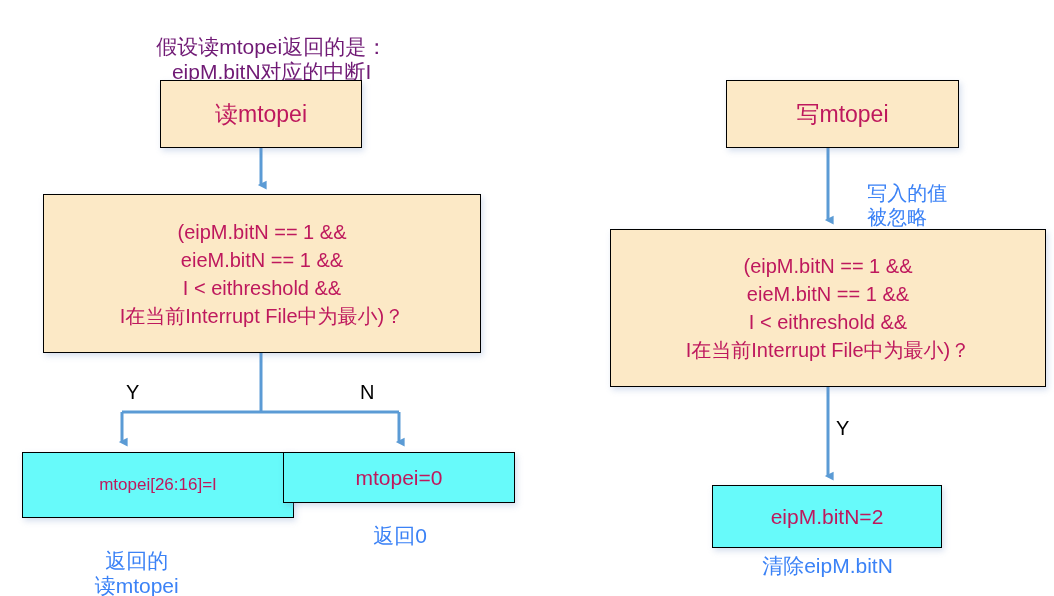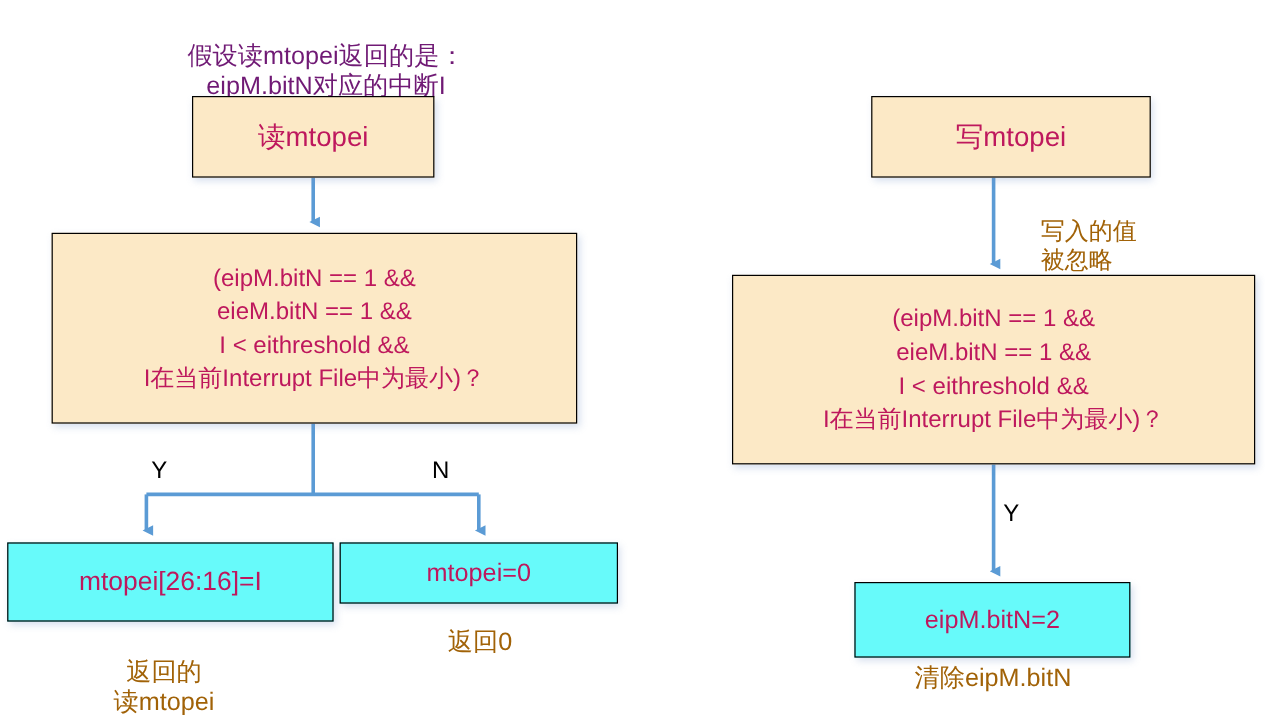--- a/index.html
+++ b/index.html
@@ -44,21 +44,21 @@
     position: absolute;
     color: #701a75;
     text-align: center;
     line-height: 1.22;
     font-size: 21px;
     white-space: pre;
   }
 
   .caption {
     position: absolute;
-    color: #a16207;
+    color: #3b82f6;
     font-size: 21px;
     line-height: 1.20;
     white-space: pre;
     text-align: center;
   }
 
   .edge-label {
     position: absolute;
     color: #000000;
     font-size: 20px;
@@ -118,21 +118,21 @@
   <div class="node tan" style="left:43px; top:194px; width:438px; height:159px; font-size:20px; line-height:1.40;">
     <span class="line">(eipM.bitN == 1 &amp;&amp;</span>
     <span class="line">eieM.bitN == 1 &amp;&amp;</span>
     <span class="line">I &lt; eithreshold &amp;&amp;</span>
     <span class="line">I在当前Interrupt File中为最小)？</span>
   </div>
 
   <div class="edge-label" style="left:126px; top:380px;">Y</div>
   <div class="edge-label" style="left:360px; top:380px;">N</div>
 
-  <div class="node cyan" style="left:6px; top:452px; width:272px; height:66px; font-size:22px; line-height:1.30;">
+  <div class="node cyan" style="left:22px; top:452px; width:272px; height:66px; font-size:17px; line-height:1.30;">
     <span class="line">mtopei[26:16]=I</span>
   </div>
 
   <div class="node cyan" style="left:283px; top:452px; width:232px; height:51px; font-size:21px;">
     <span class="line">mtopei=0</span>
   </div>
 
   <div class="caption" style="left:30px; top:523px; width:190px;">
     <span class="line">返回的</span>
     <span class="line">读mtopei</span>

